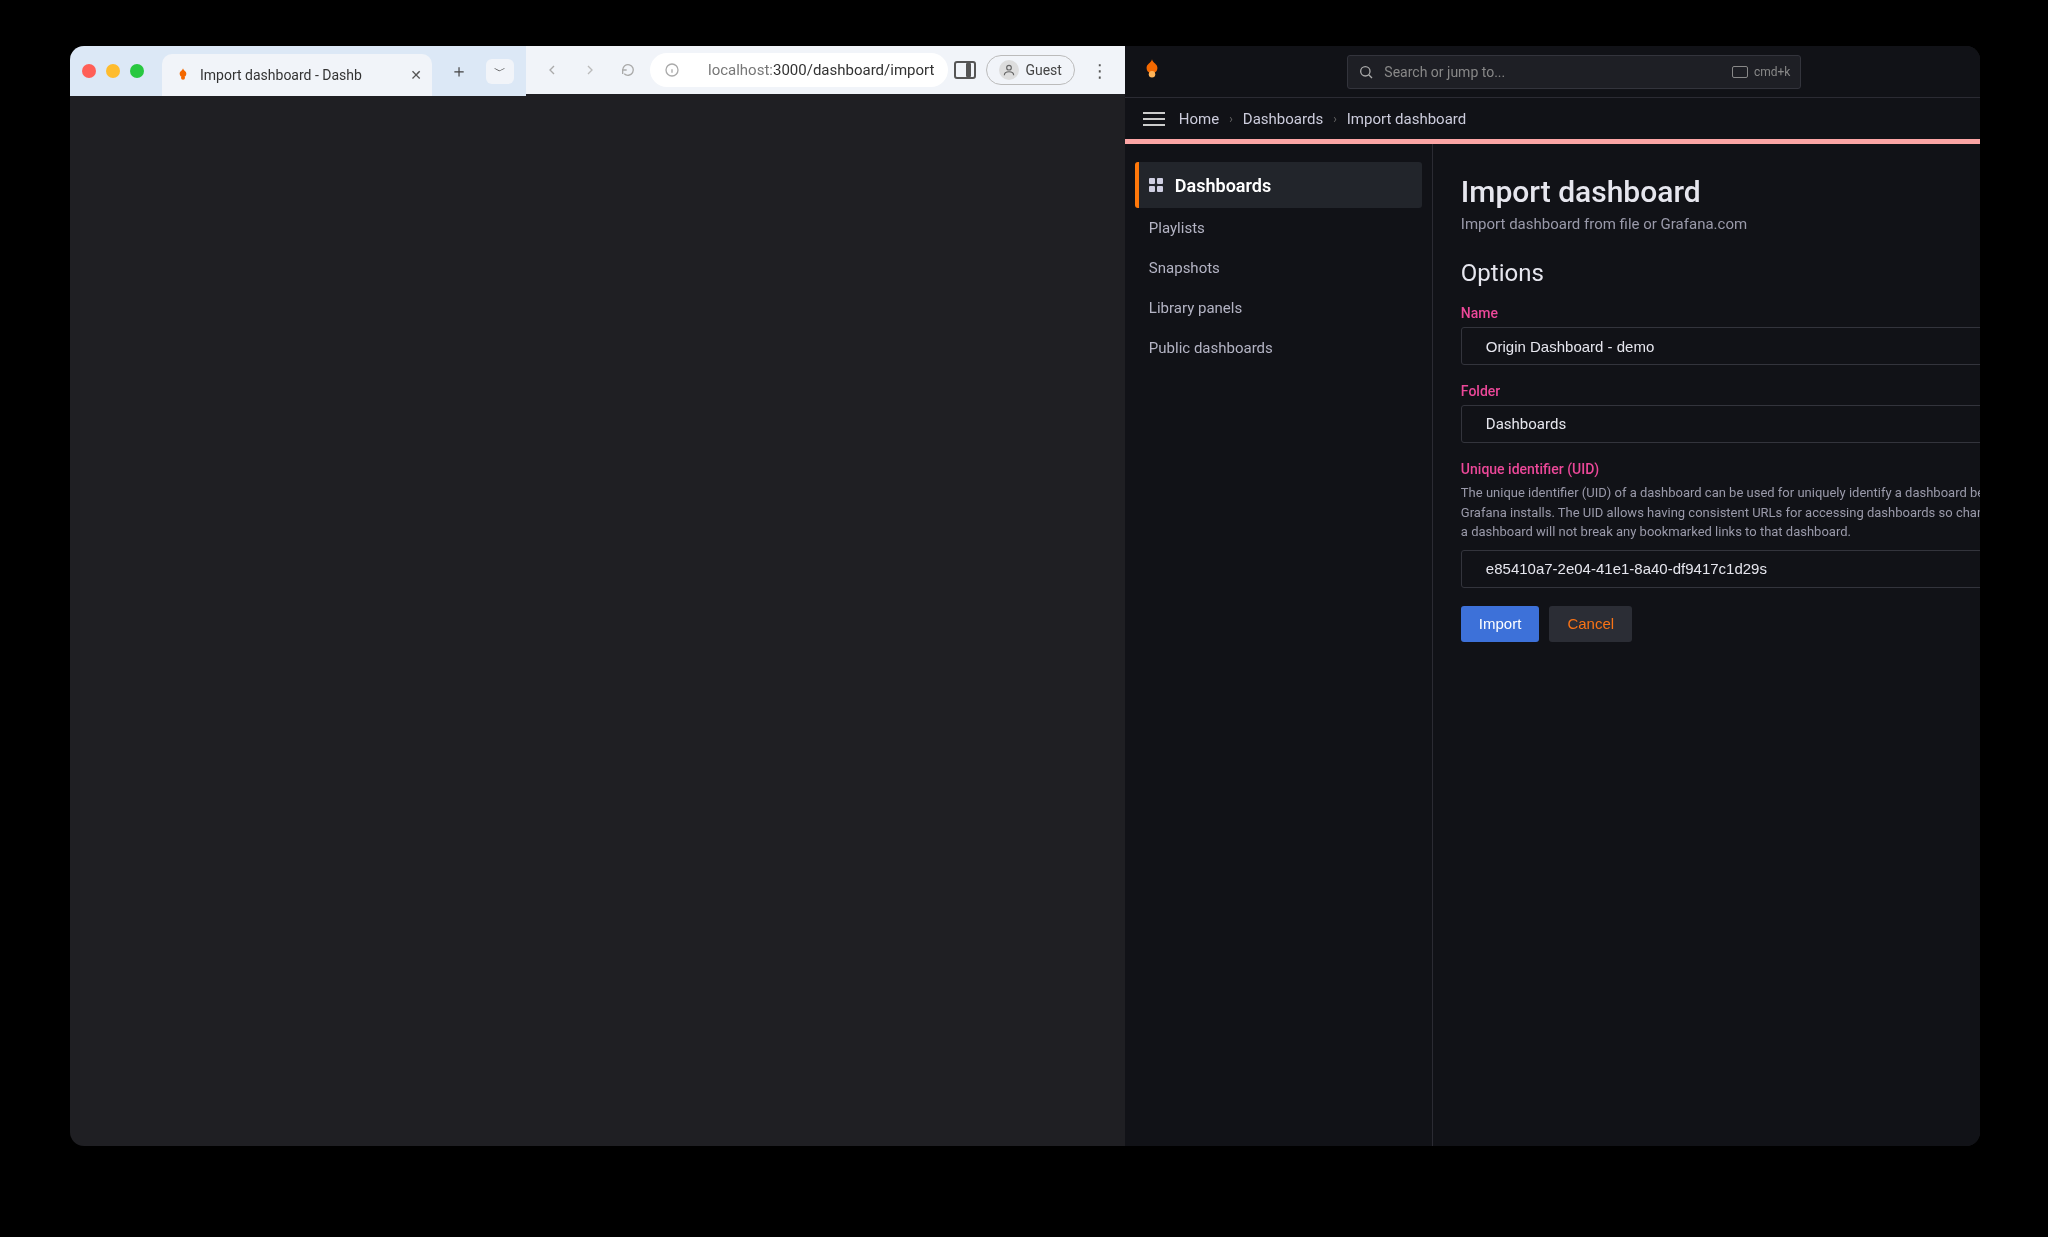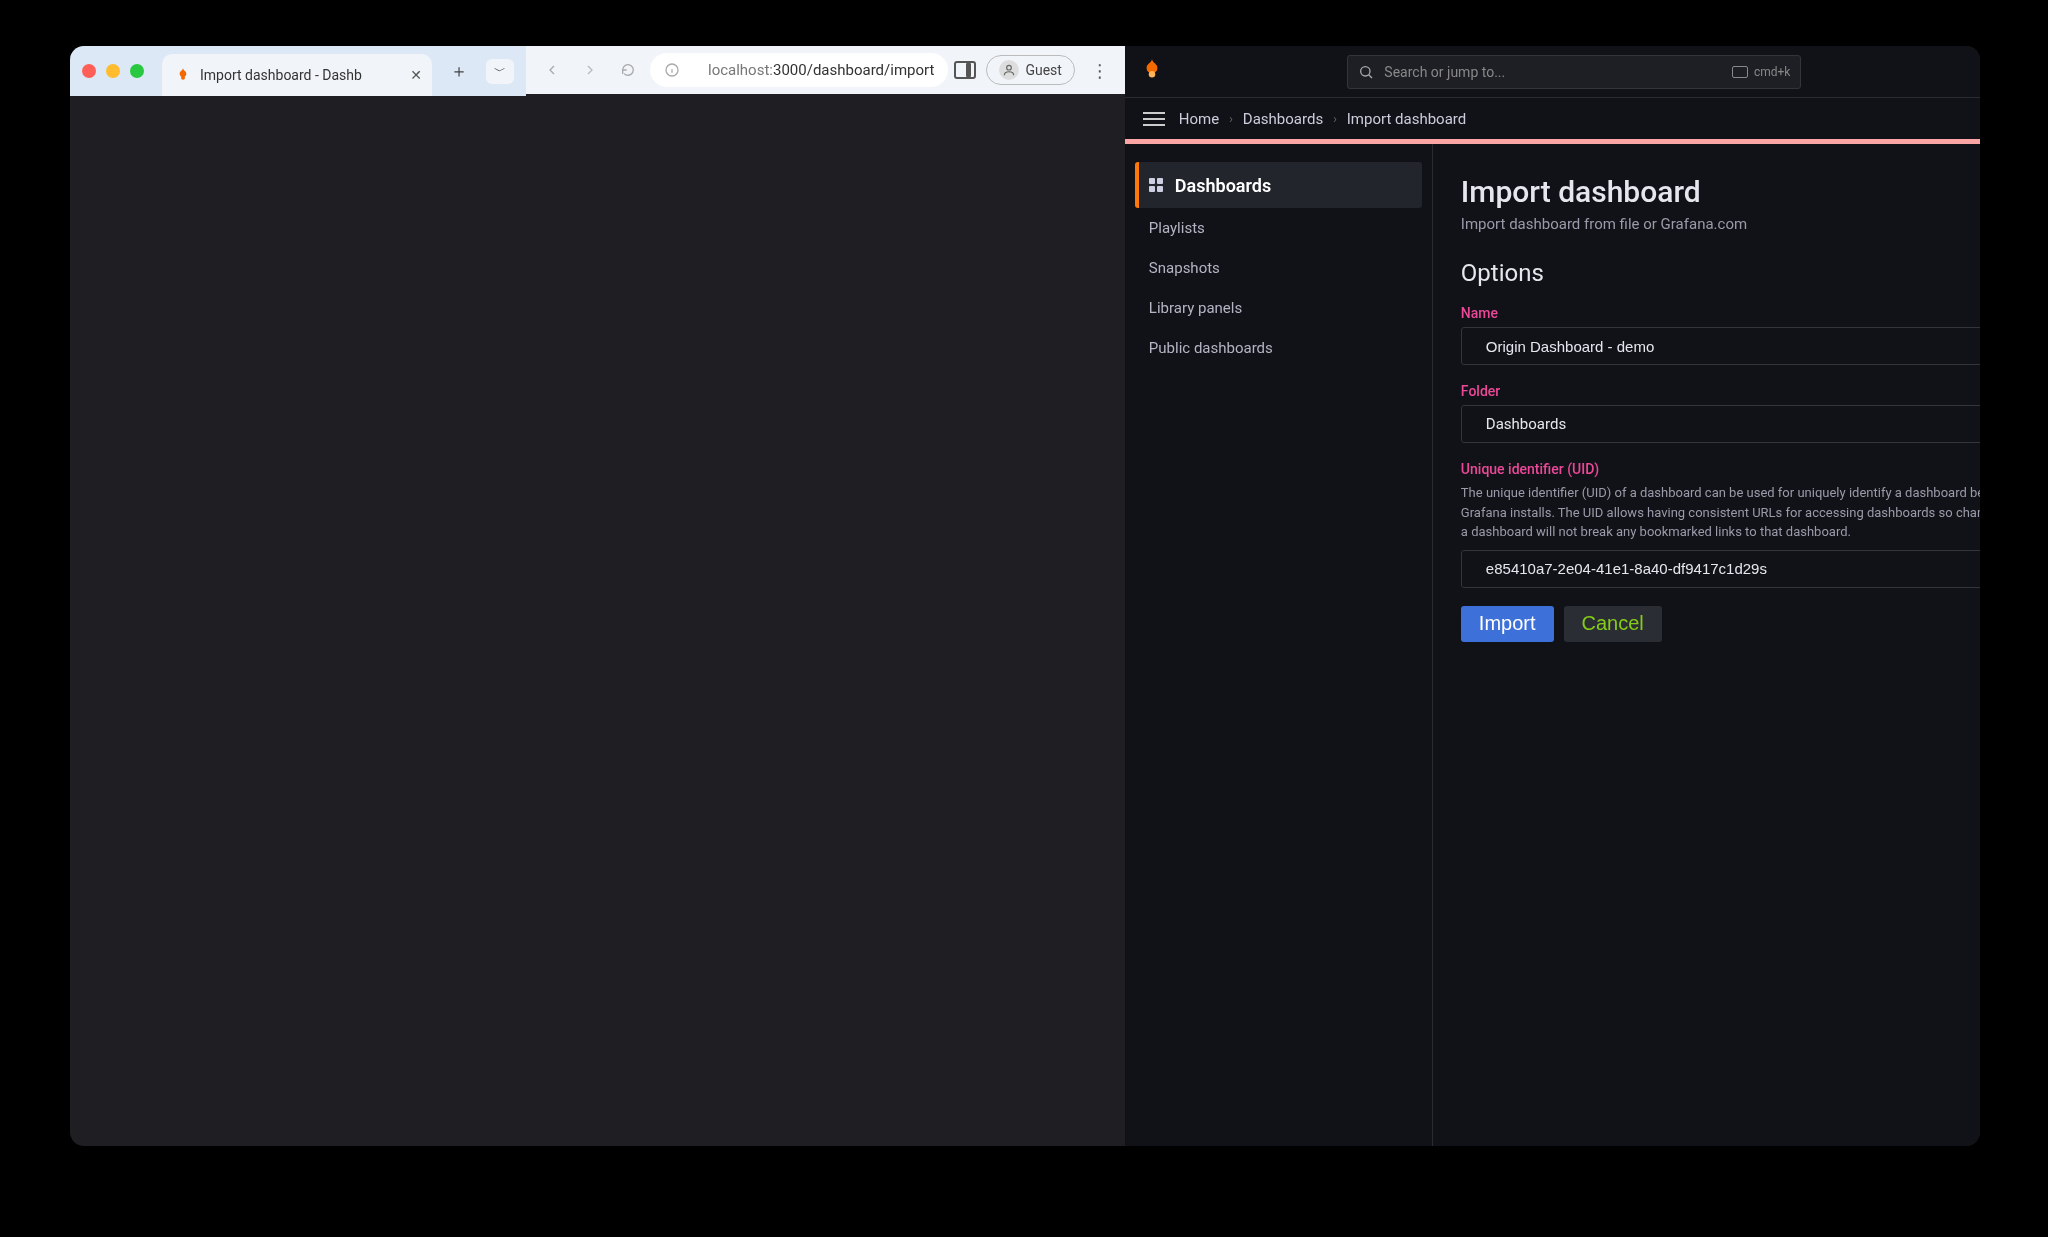--- a/index.html
+++ b/index.html
@@ -141,23 +141,23 @@
 .field-help { font-size:13px; color:#9a9aaa; line-height:1.5; max-width:620px; margin-top:2px; }
 .input, .select {
   width: 660px; height:38px;
   background:#111217; border:1px solid #33343c; border-radius:3px;
   color:#e6e6ee; font-size:15px; padding:0 24px;
   display:flex; align-items:center;
 }
 .select { justify-content:space-between; }
 .select .chev { color:#888; font-size:11px; }
 .btn-row { display:flex; gap:10px; margin-top:10px; }
-.btn { height:36px; padding:0 18px; border-radius:3px; font-size:20px; display:flex; align-items:center; border:none; cursor:pointer; }
+.btn { height:36px; padding:0 18px; border-radius:3px; font-size:15px; display:flex; align-items:center; border:none; cursor:pointer; }
 .btn-primary { background:#3d71d9; color:#fff; }
-.btn-secondary { background:#2b2d35; color:#84cc16; }
+.btn-secondary { background:#2b2d35; color:#f97316; }
 
 svg.icon { width:16px; height:16px; stroke:#aaa; fill:none; stroke-width:2; }
 </style>
 </head>
 <body>
 
 <div class="browser-window">
 
   <div class="titlebar">
     <div class="traffic">

